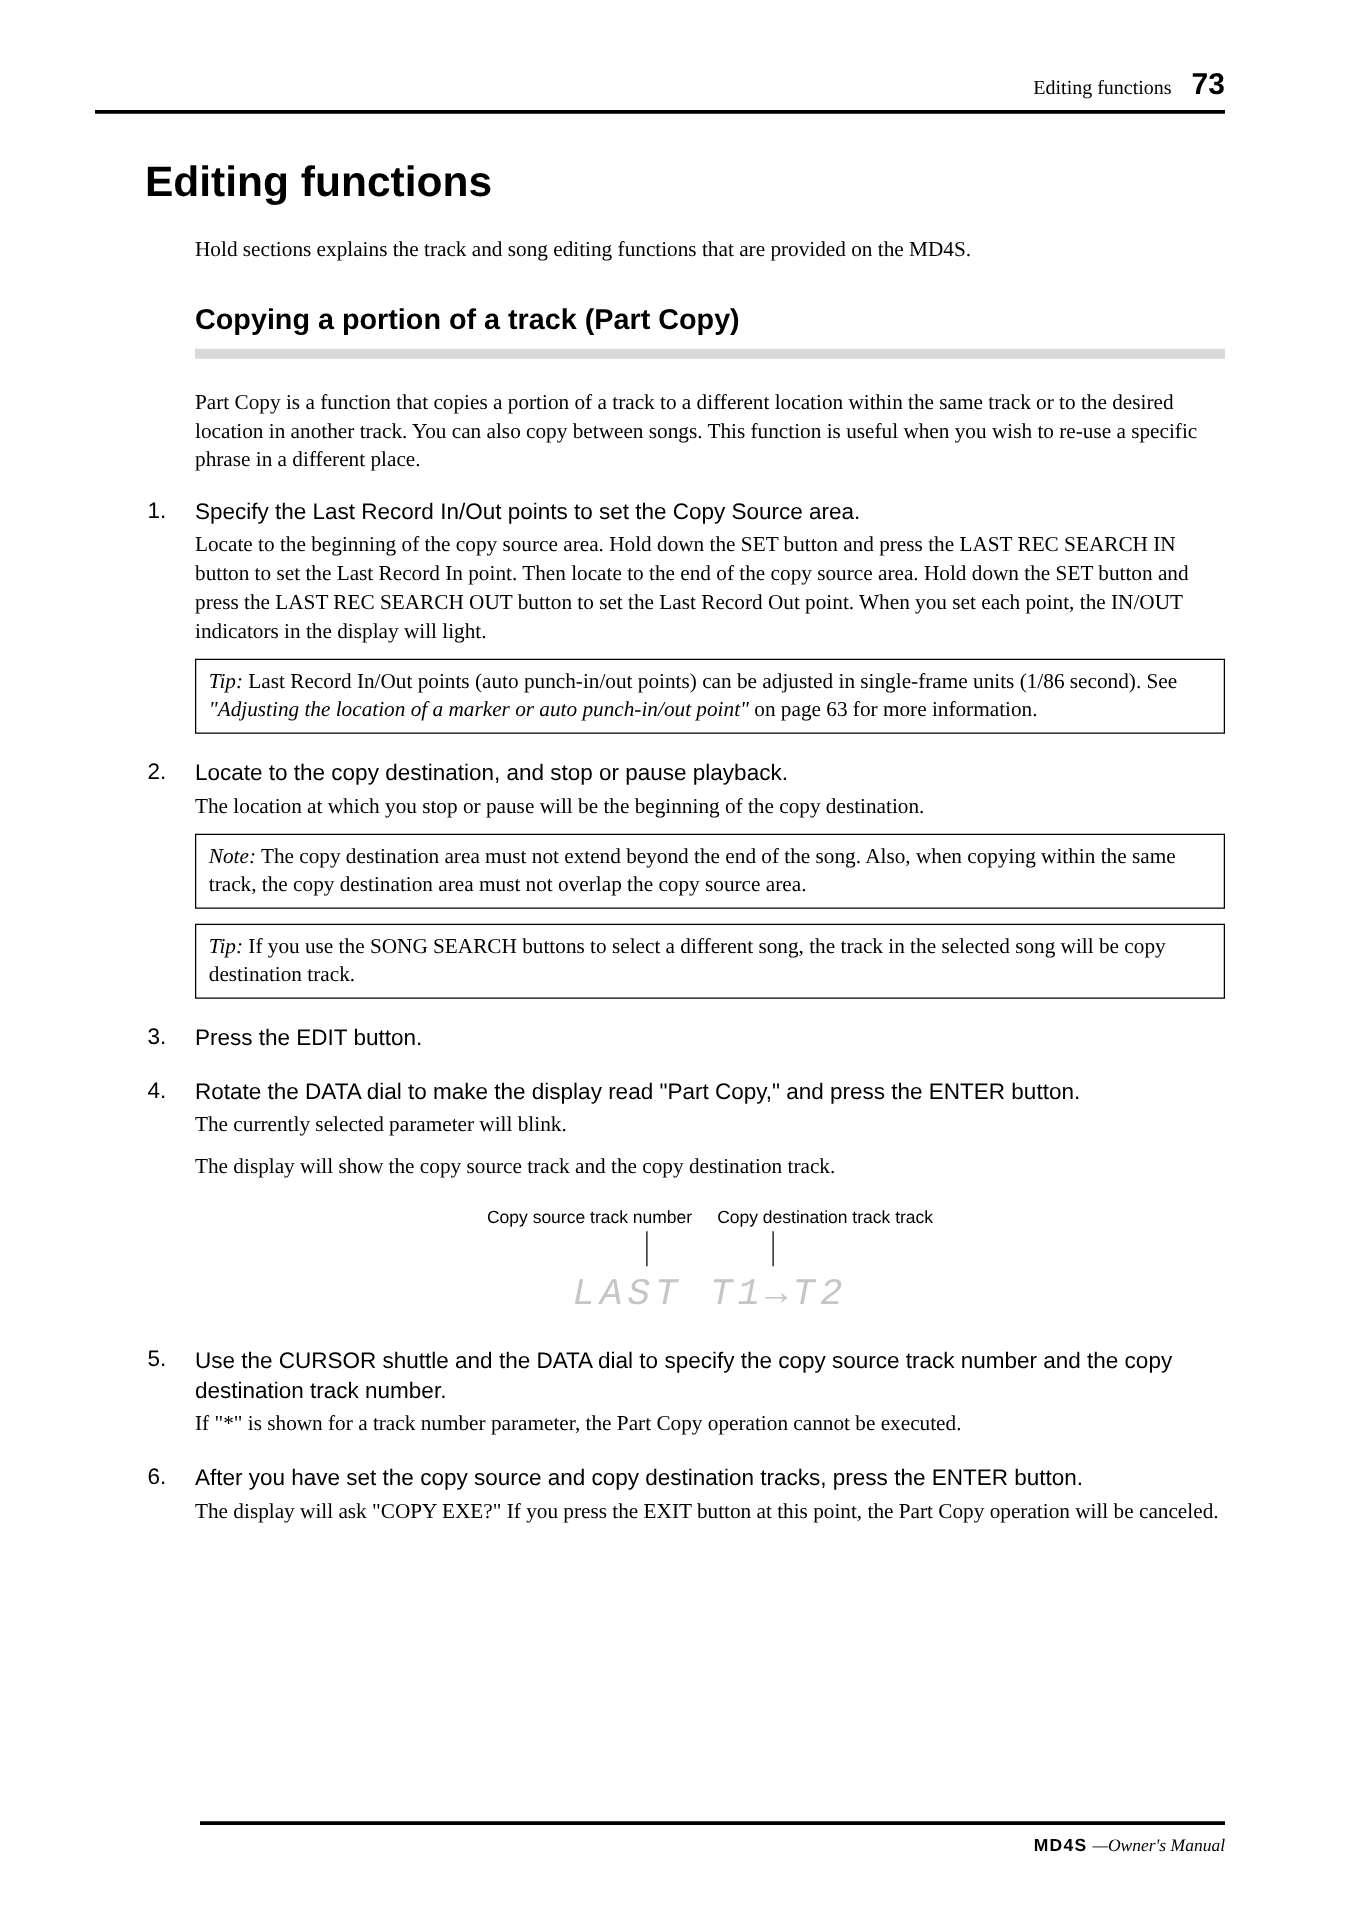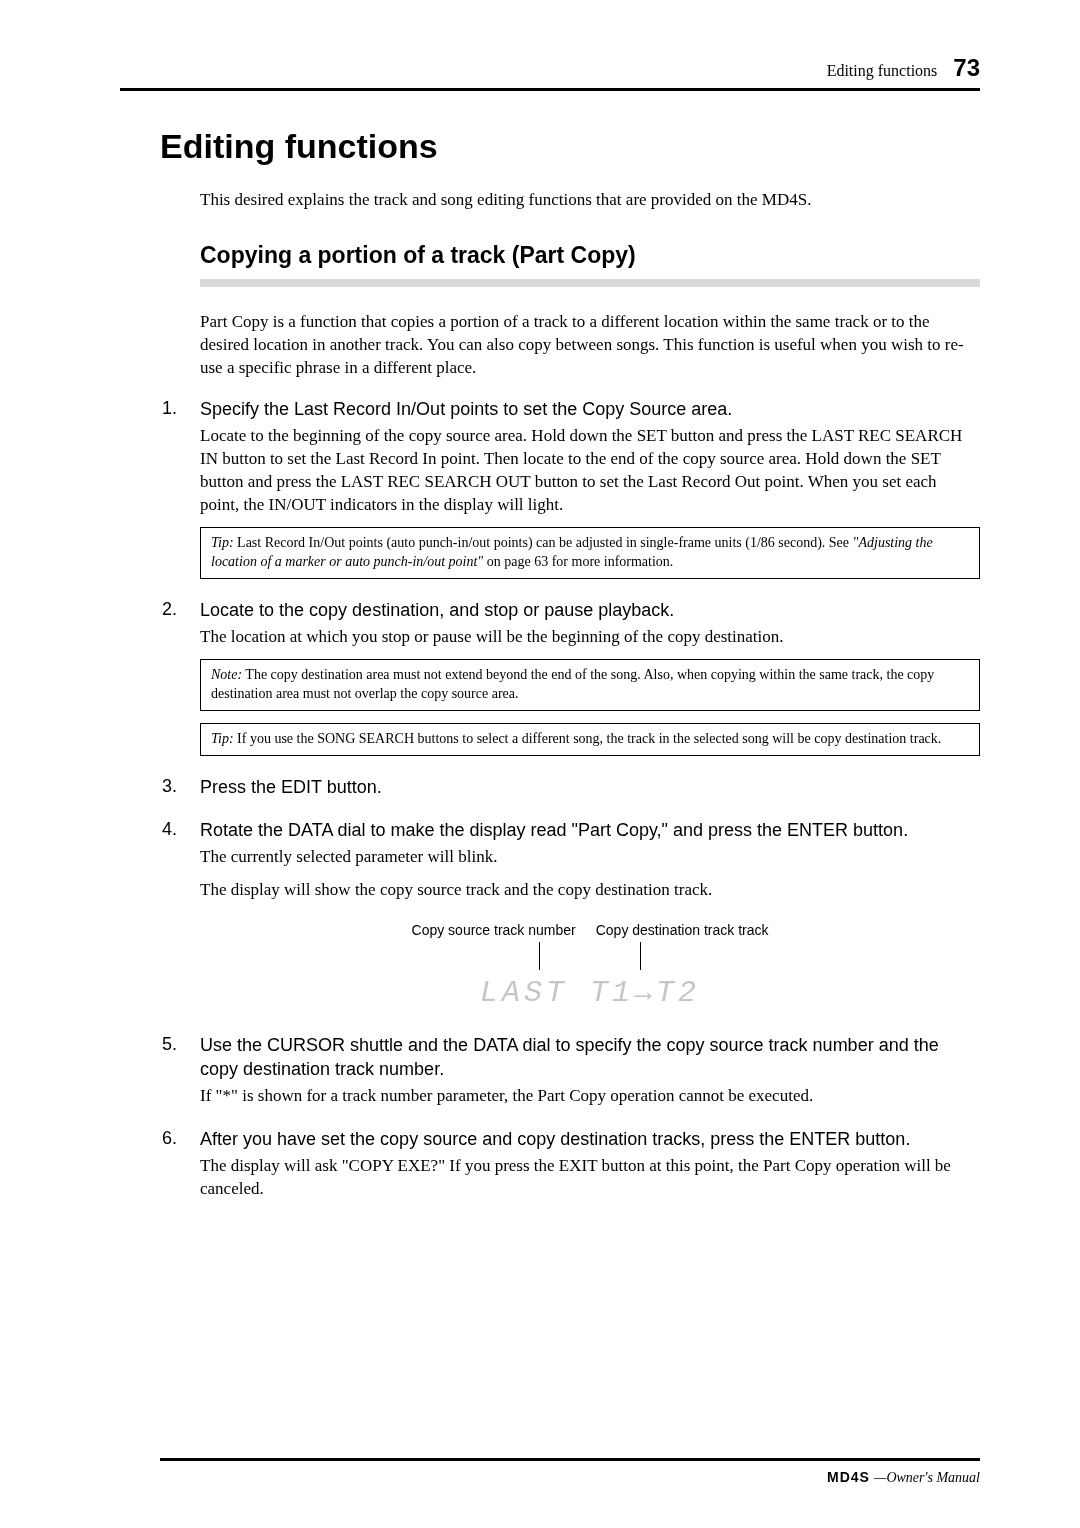--- a/index.html
+++ b/index.html
@@ -4,21 +4,21 @@
 <style>
   * { margin: 0; padding: 0; box-sizing: border-box; }
   html, body { width: 1080px; height: 1528px; }
   body {
     font-family: Georgia, 'Times New Roman', serif;
     background: #fff;
     color: #000;
     position: relative;
   }
   .page {
-    padding: 54px 100px 0 120px;
+    padding: 54px 100px 0 76px;
   }
   .header-line {
     display: flex;
     justify-content: flex-end;
     align-items: baseline;
     font-size: 16px;
     margin-bottom: 6px;
   }
   .header-section {
     font-family: Georgia, serif;
@@ -85,21 +85,21 @@
     line-height: 1.3;
   }
   .step-body {
     font-size: 17px;
     line-height: 1.35;
     margin-bottom: 10px;
   }
   .box {
     border: 1px solid #000;
     padding: 6px 10px;
-    font-size: 14px;
+    font-size: 17px;
     line-height: 1.35;
     margin-bottom: 12px;
   }
   .box .label { font-style: italic; }
 
   .copy-diagram {
     text-align: center;
     margin: 20px 0 24px 0;
   }
   .copy-lbl-row {
@@ -151,21 +151,21 @@
 <div class="page">
 
   <div class="header-line">
     <span class="header-section">Editing functions</span>
     <span class="header-page">73</span>
   </div>
   <hr class="hr-thick">
 
   <h1 class="section-title">Editing functions</h1>
 
-  <p class="intro">This desired explains the track and song editing functions that are provided on the MD4S.</p>
+  <p class="intro">Hold sections explains the track and song editing functions that are provided on the MD4S.</p>
 
   <h2 class="sub-title">Copying a portion of a track (Part Copy)</h2>
   <div class="sub-hr"></div>
 
   <p class="body-para">Part Copy is a function that copies a portion of a track to a different location within the same track or to the desired location in another track. You can also copy between songs. This function is useful when you wish to re-use a specific phrase in a different place.</p>
 
   <ol class="steps">
 
     <li>
       <div class="step-head">Specify the Last Record In/Out points to set the Copy Source area.</div>

